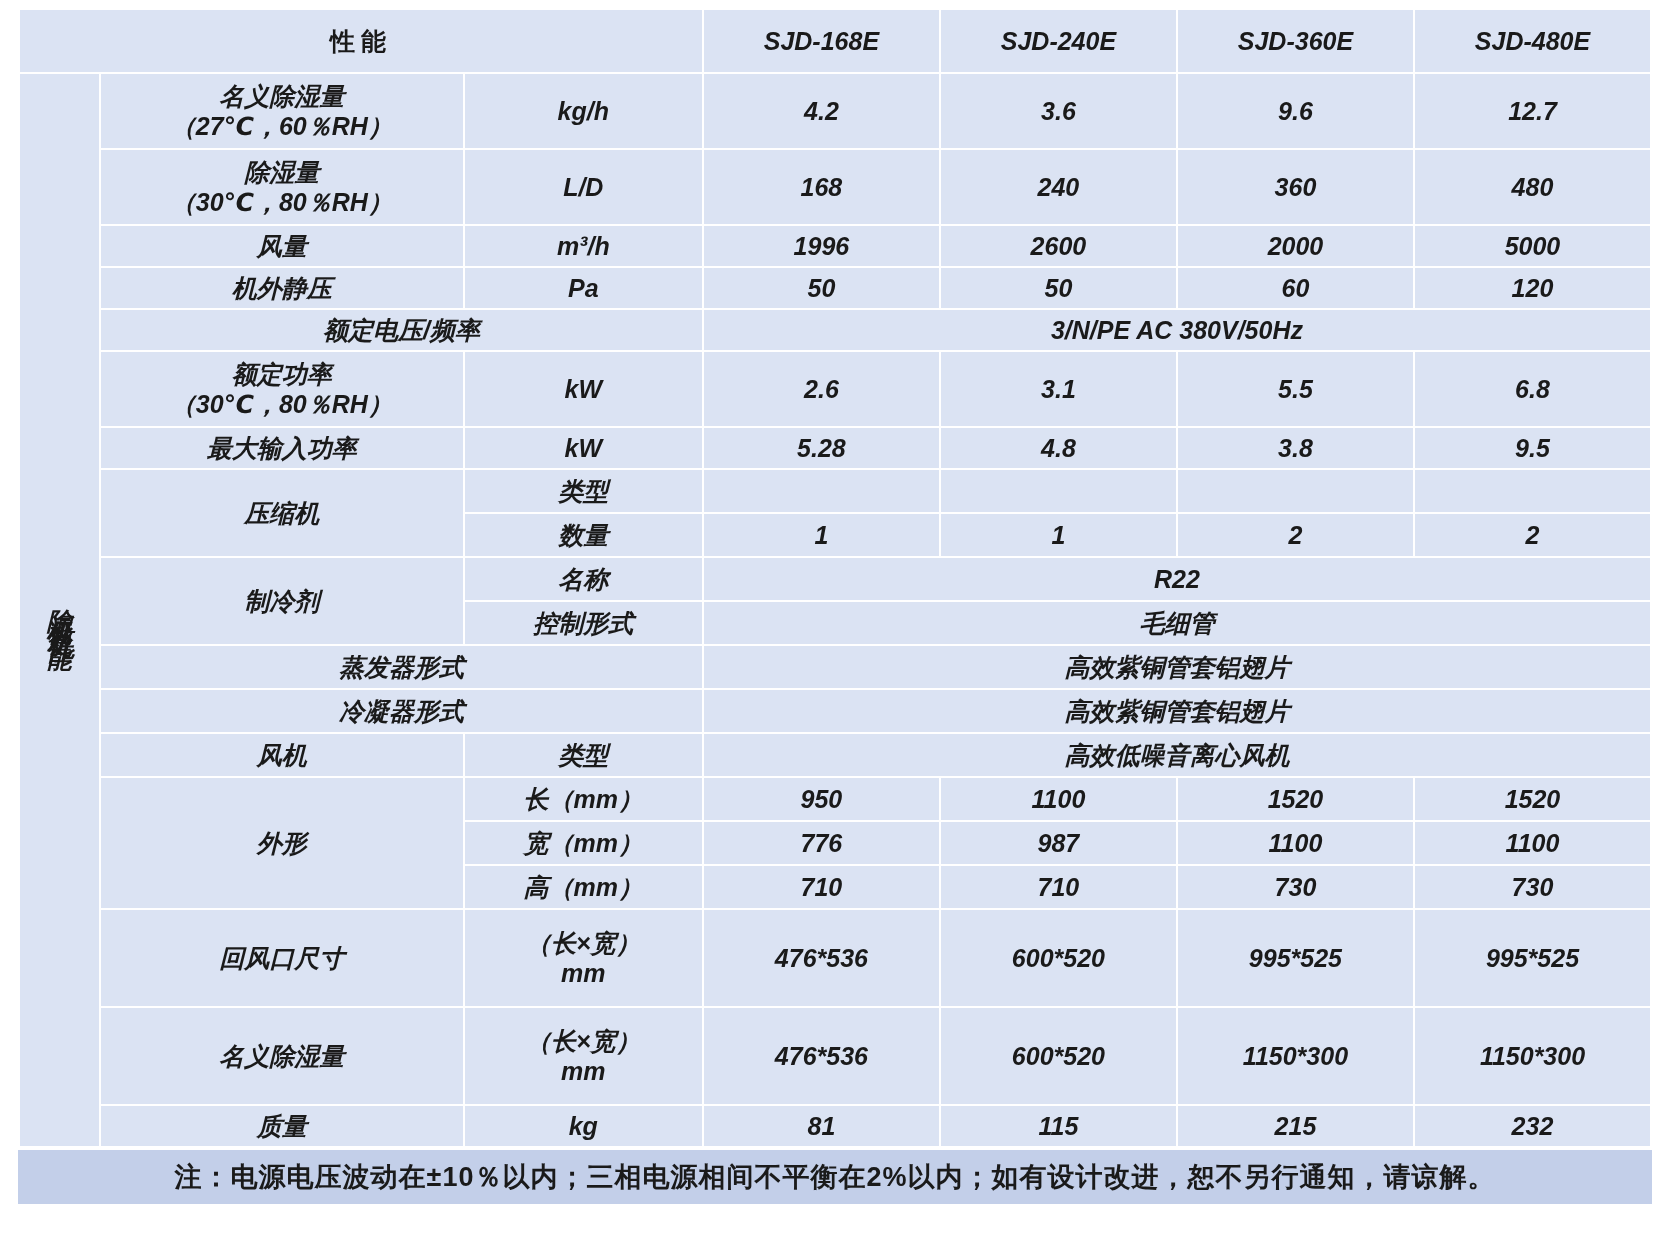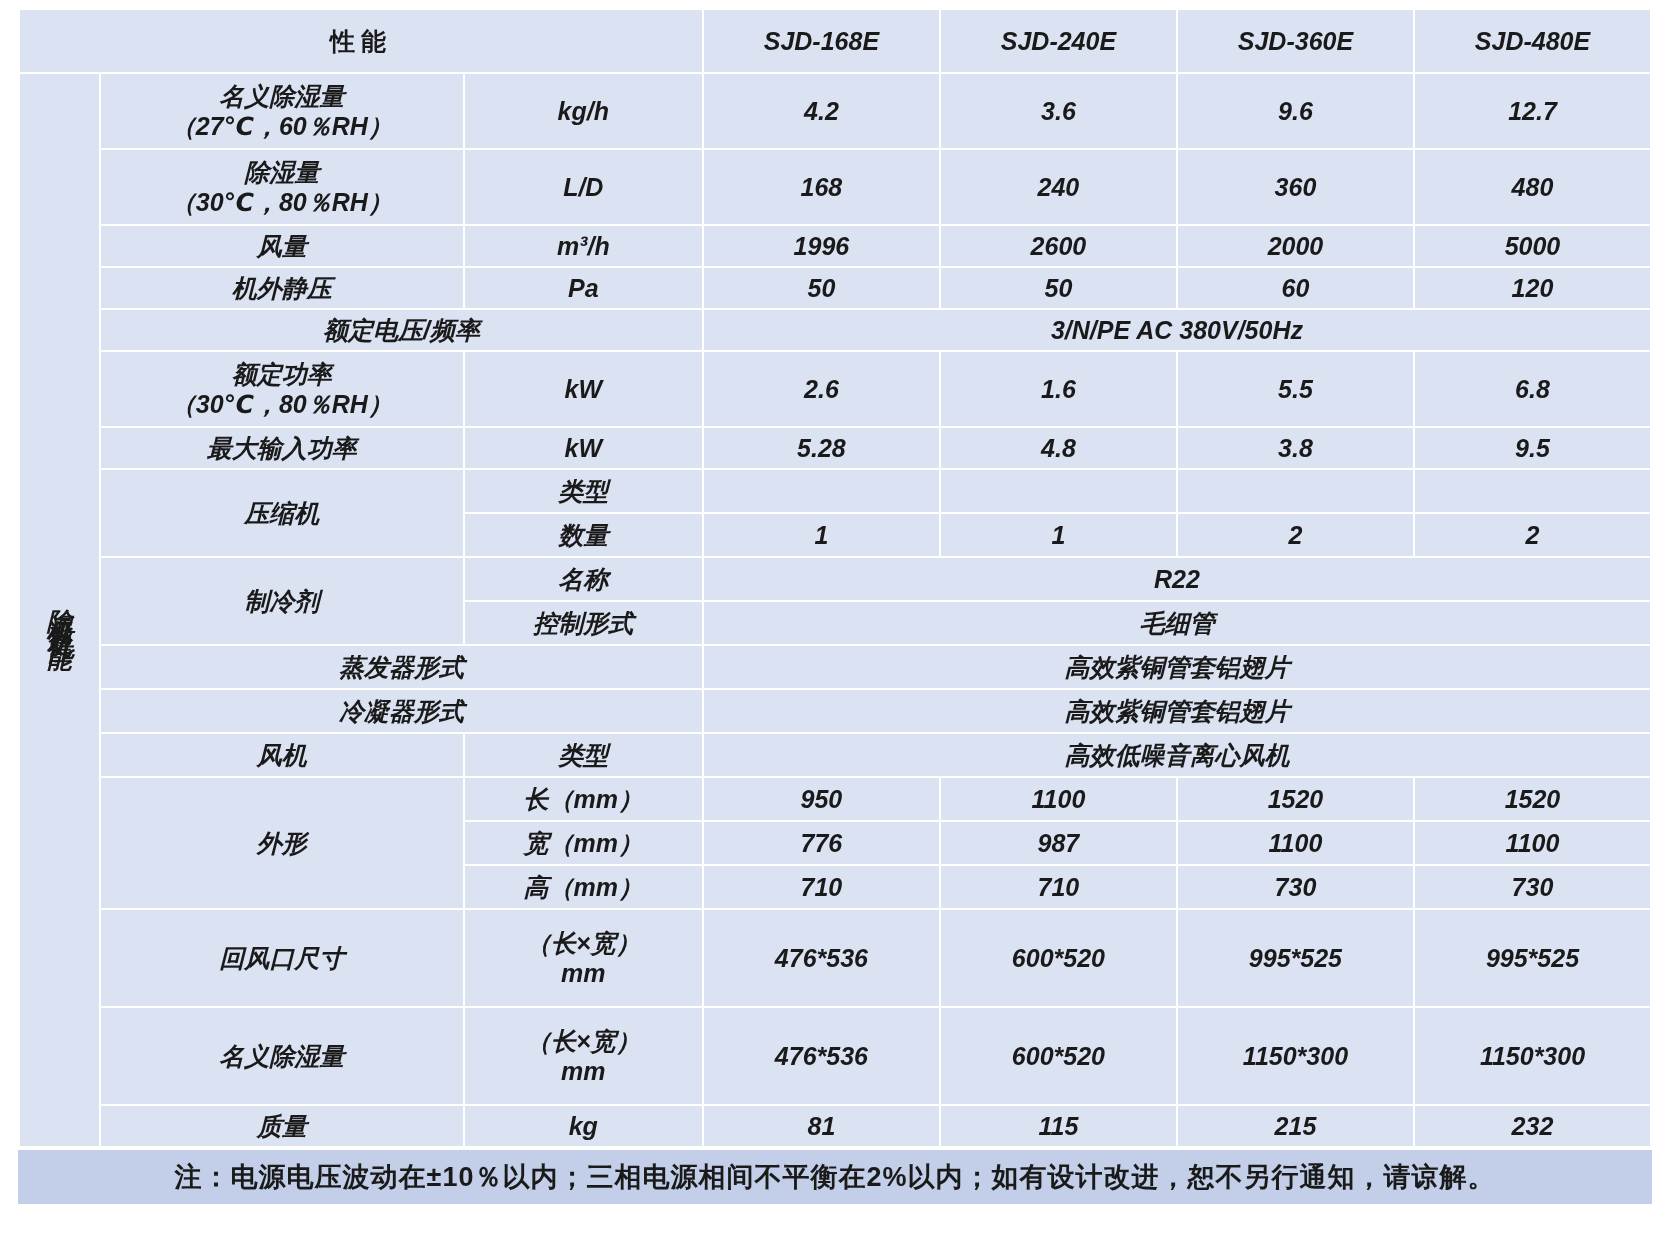--- a/index.html
+++ b/index.html
@@ -168,21 +168,21 @@
         <td class="t1" colspan="4">3/N/PE AC 380V/50Hz</td>
       </tr>
 
       <tr class="row-tall">
         <td class="t2 cn">
           <span class="two-line">额定功率</span>
           <span class="two-line">（30℃，80％RH）</span>
         </td>
         <td class="t2 unit">kW</td>
         <td class="t2">2.6</td>
-        <td class="t2">1.6</td>
+        <td class="t2">3.1</td>
         <td class="t2">5.5</td>
         <td class="t2">6.8</td>
       </tr>
 
       <tr class="row-mid">
         <td class="t1 cn">最大输入功率</td>
         <td class="t1 unit">kW</td>
         <td class="t3">5.28</td>
         <td class="t3">4.8</td>
         <td class="t3">3.8</td>

